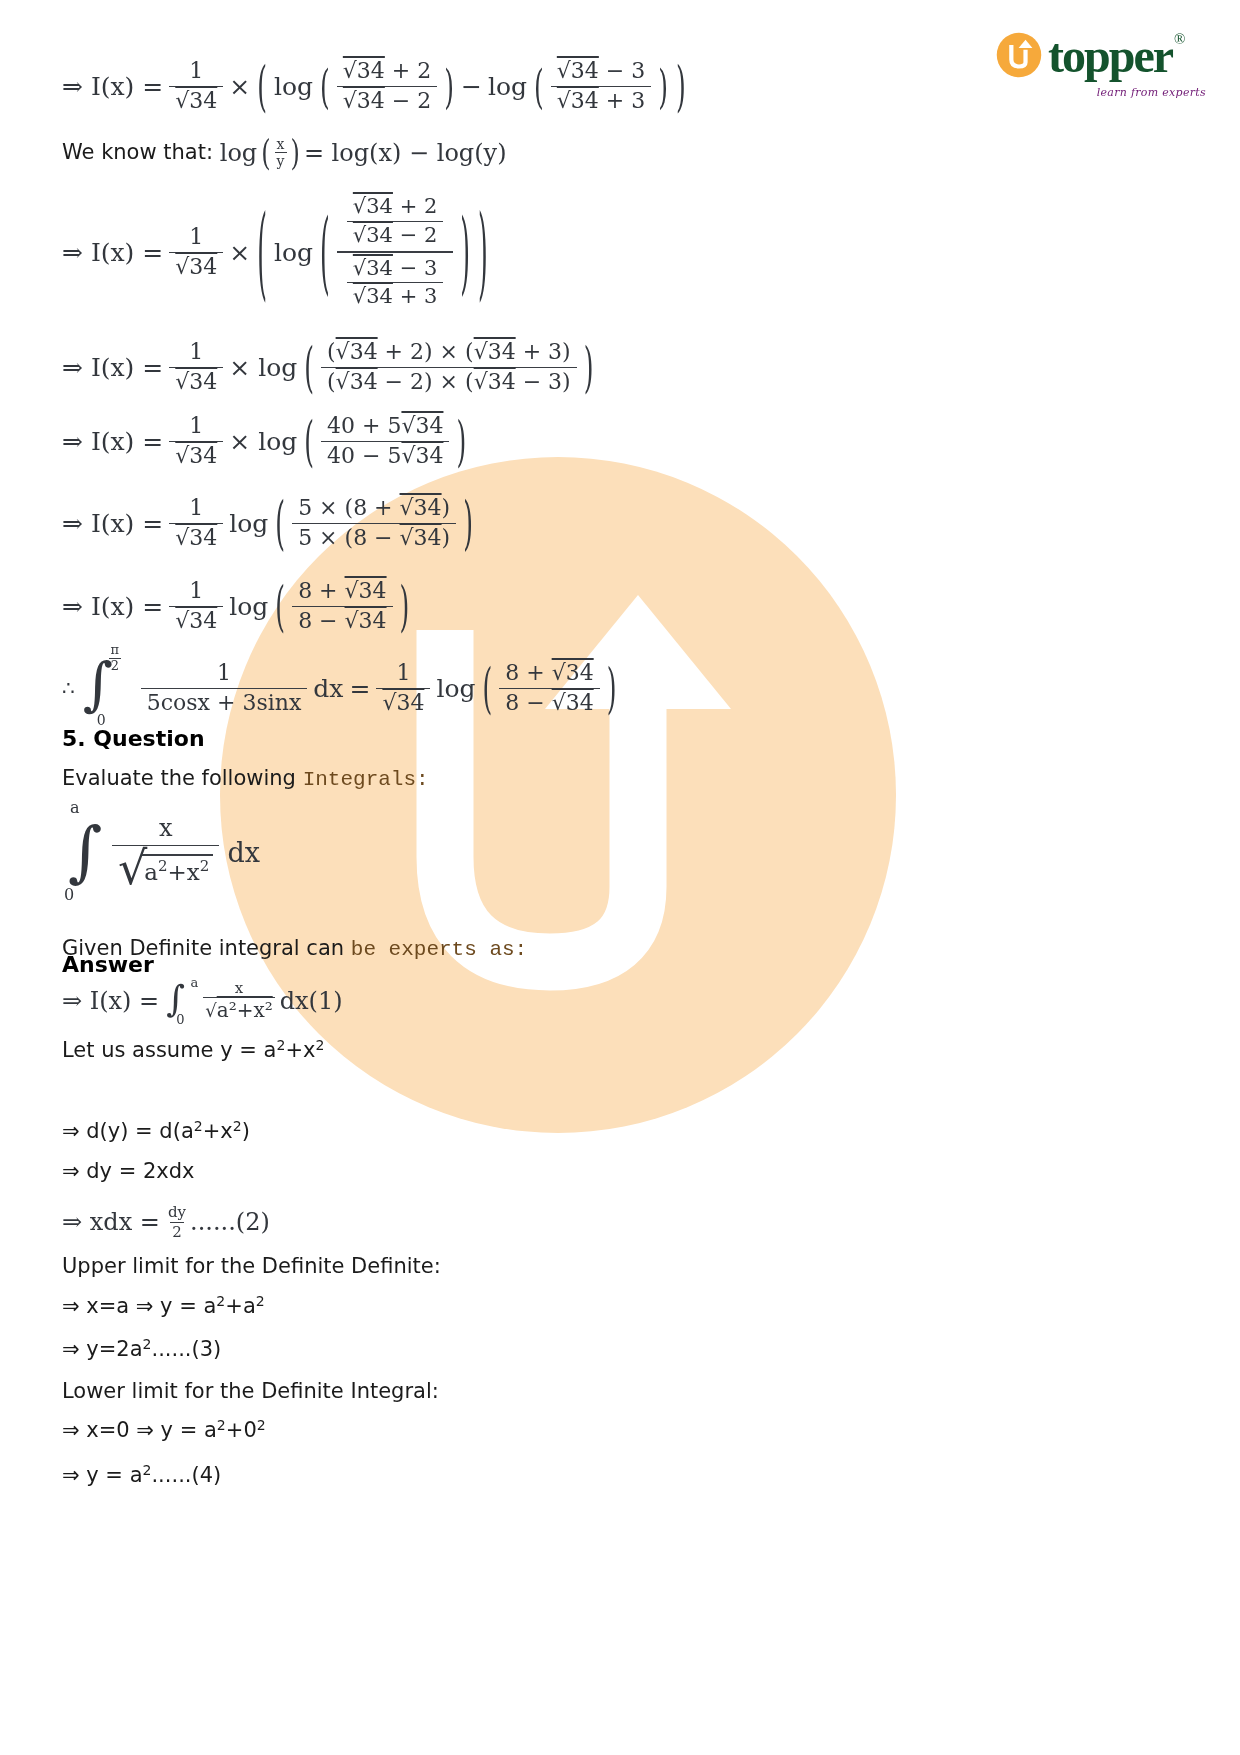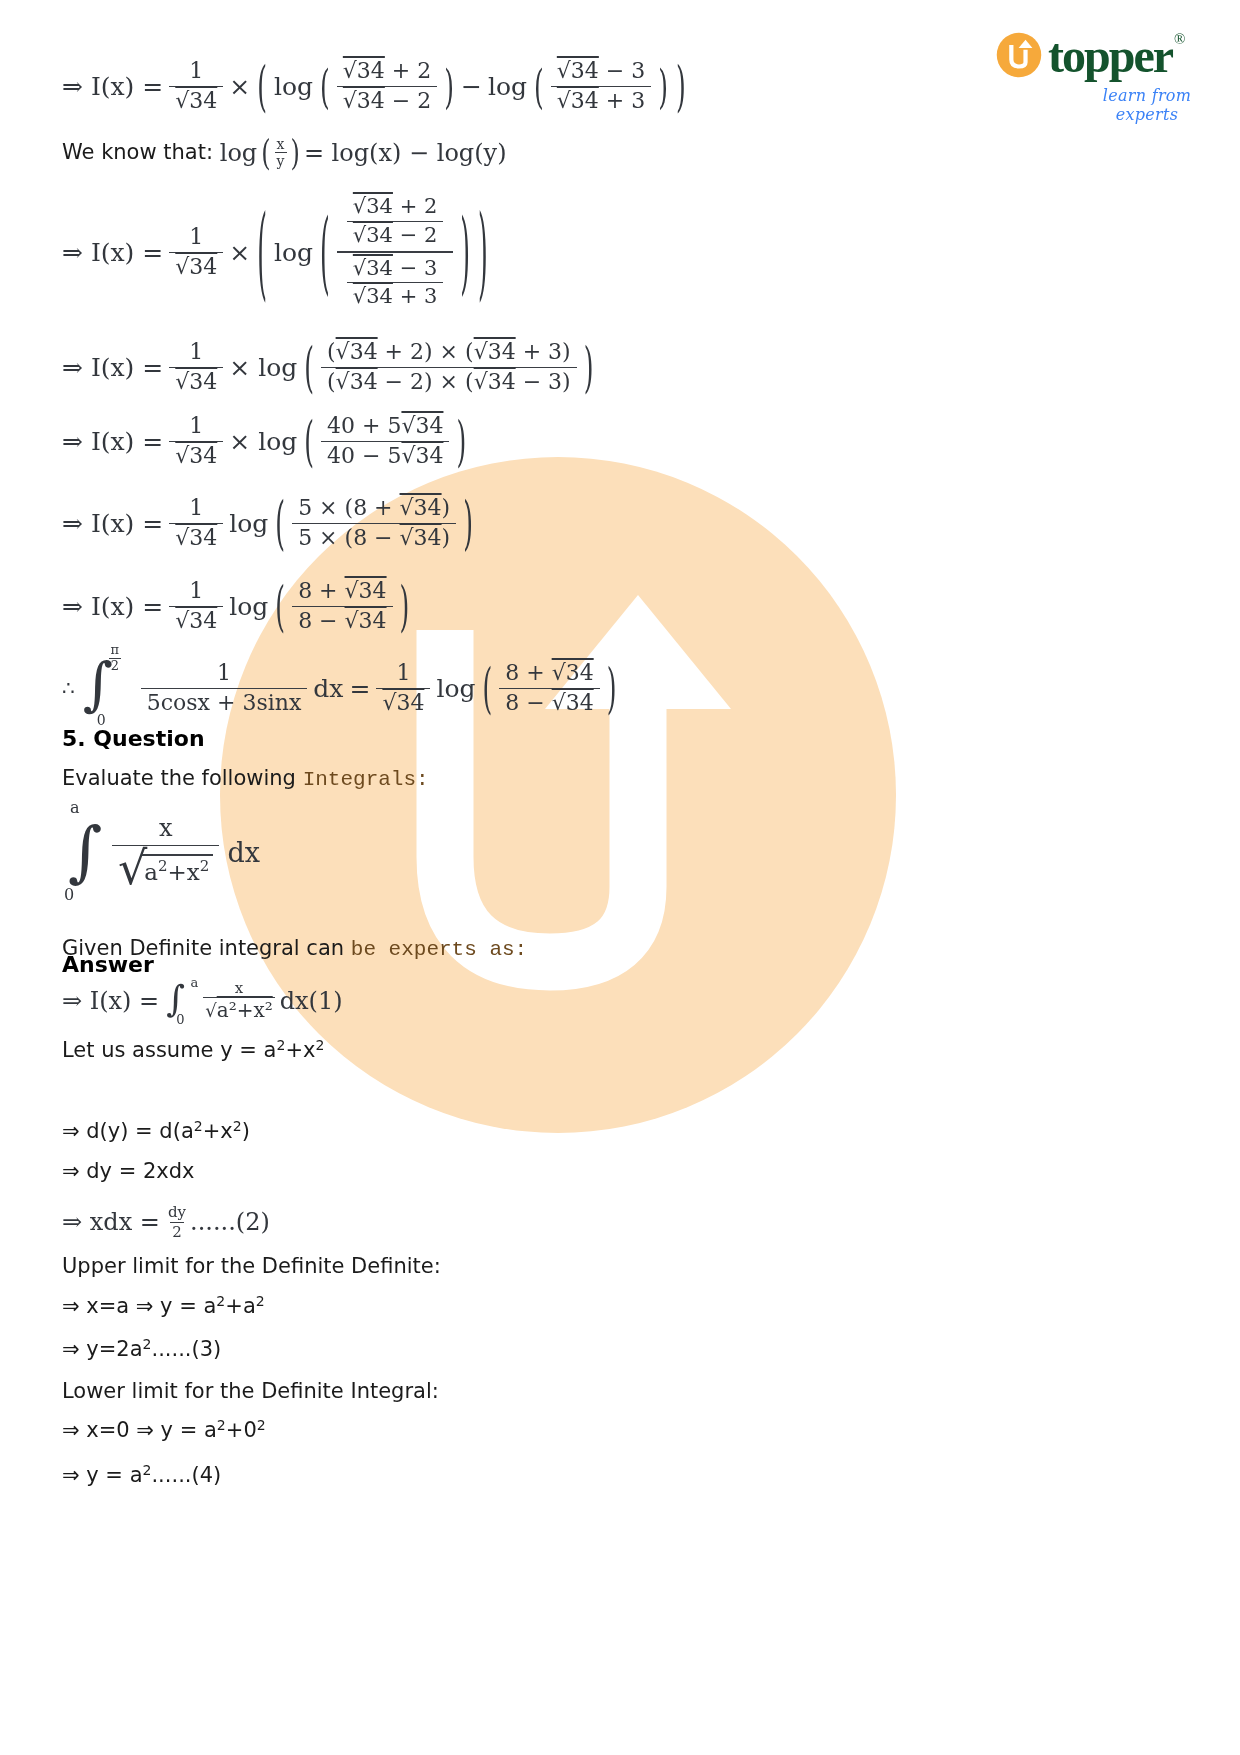--- a/index.html
+++ b/index.html
@@ -60,23 +60,23 @@
   .sfrac .fd{border-top:1.2px solid #3a3e44;padding:0 2px;}
   .sfrac .fn{padding:0 2px;}
   .root3{font-size:18px;}
 
   
   .logo{position:absolute;left:996px;top:26px;width:214px;height:74px;}
   .logo-mark{position:absolute;left:0;top:6px;}
   .brand{position:absolute;left:52px;top:2px;font-size:48px;font-weight:bold;letter-spacing:-2px;
          color:#14532d;font-family:Liberation Serif, serif;}
   .brand .reg{font-size:15px;font-weight:normal;vertical-align:28px;letter-spacing:0;margin-left:2px;}
-  .tagline{position:absolute;left:92px;top:60px;width:118px;text-align:center;
+  .tagline{position:absolute;left:92px;top:60px;width:118px;text-align:right;
            font-family:"DejaVu Serif","Liberation Serif",serif;font-style:italic;
-           font-size:16px;color:#3b82f6;letter-spacing:0.3px;}
+           font-size:11px;color:#701a75;letter-spacing:0.3px;}
 </style>
 </head>
 <body>
 
 <div class="page">
 
   <svg class="wm" width="680" height="680" viewBox="0 0 680 680">
     <defs>
         <clipPath id="wmclip">
           <circle cx="338" cy="338" r="338"></circle>

